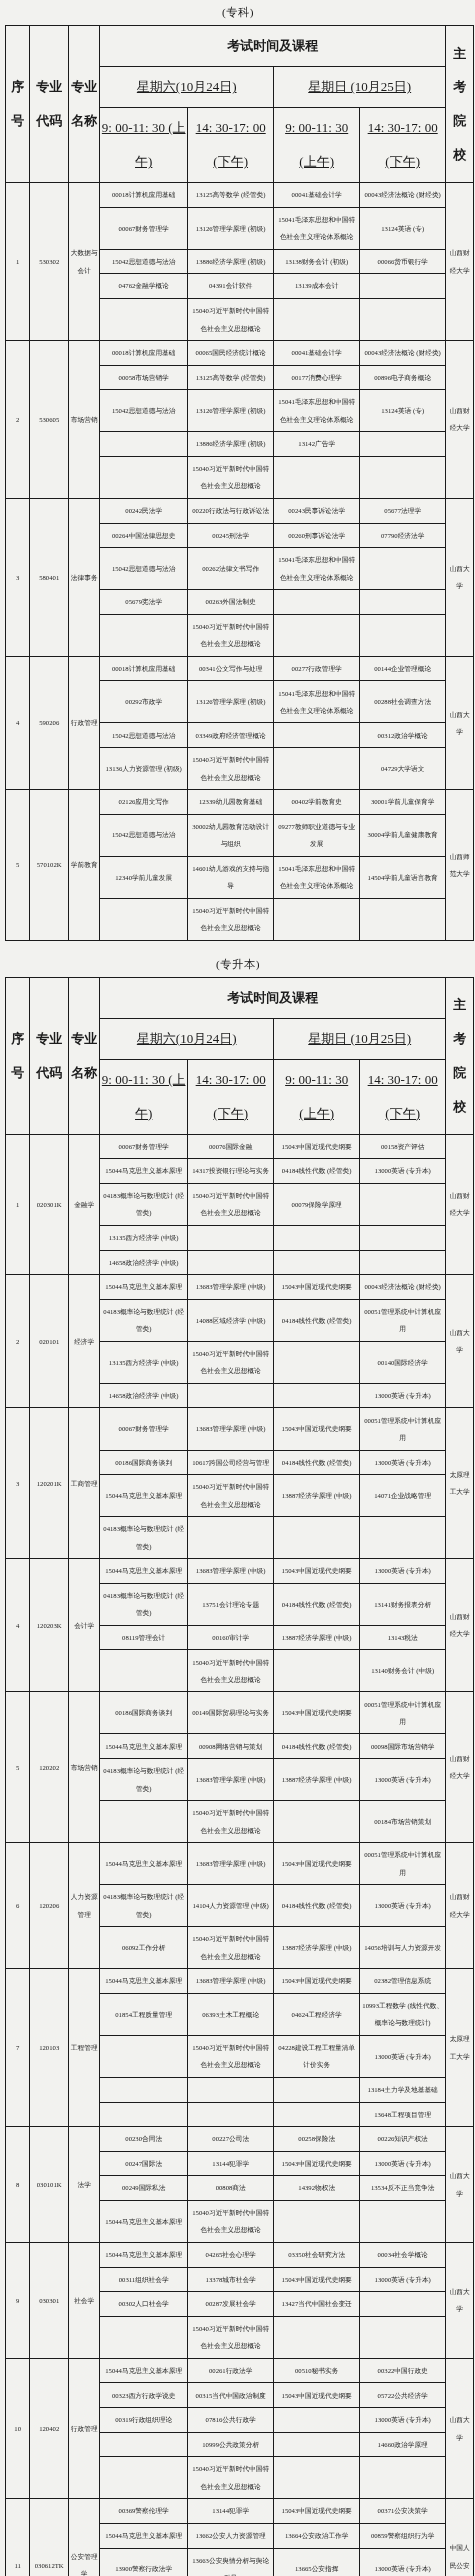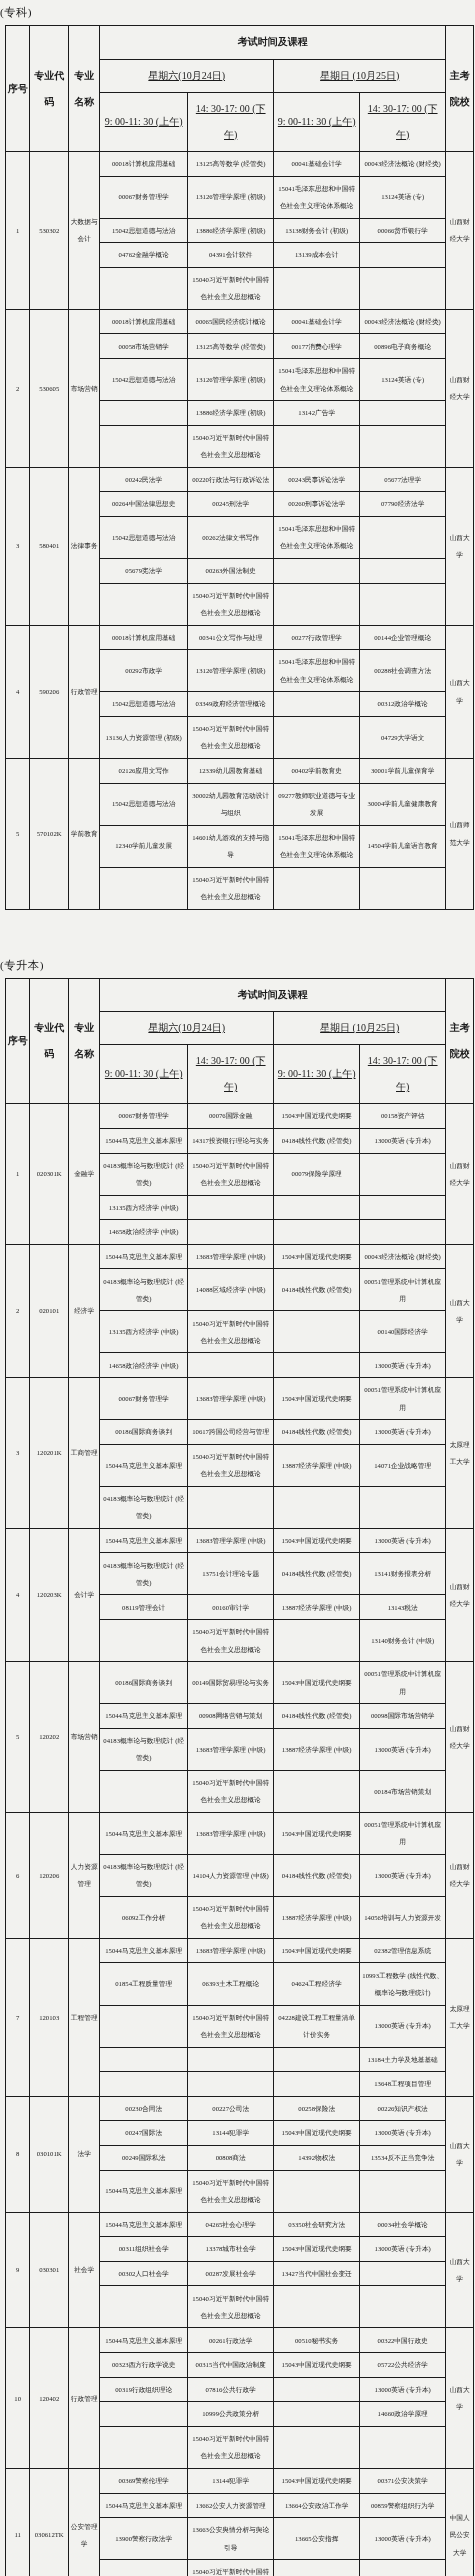--- a/index.html
+++ b/index.html
@@ -4,43 +4,44 @@
 <style>
   html,body{margin:0;padding:0;}
   body{
     width:476px;
     background:#f2f2ef;
     color:#1c1c1c;
     font-family:"Liberation Serif","DejaVu Serif",serif;
   }
   .sheet{padding:2.1px 0 7.2px 0;}
   .tbl-title{
+    text-align:center;
     font-size:11.3px;
     font-weight:normal;
     margin:3.1px 0 5.2px 0;
     letter-spacing:0.5px;
   }
-  .tbl-title.second{margin-top:48px;}
+  .tbl-title.second{margin-top:16px;}
   table.schedule{
     border-collapse:collapse;
     table-layout:fixed;
     margin-left:5.2px;
     border:1px solid #141414;
     background:transparent;
   }
   table.schedule th, table.schedule td{
     border:0.5px solid #1b1b1b;
     text-align:center;
     vertical-align:middle;
     font-size:6.7px;
     line-height:2.6;
     padding:3.1px 1.5px;
     word-break:break-all;
   }
-  table.schedule thead th{font-size:10px;font-weight:bold;}
+  table.schedule thead th{font-size:13px;font-weight:bold;}
   table.schedule thead tr.sub th{font-weight:normal;text-decoration:underline;}
   table.schedule td.c-no, table.schedule td.c-code{font-size:6.7px;}
 </style>
 </head>
 <body>
 
 <div class="sheet">
 
   <h2 class="tbl-title">(专科)</h2>
   <table class="schedule">

